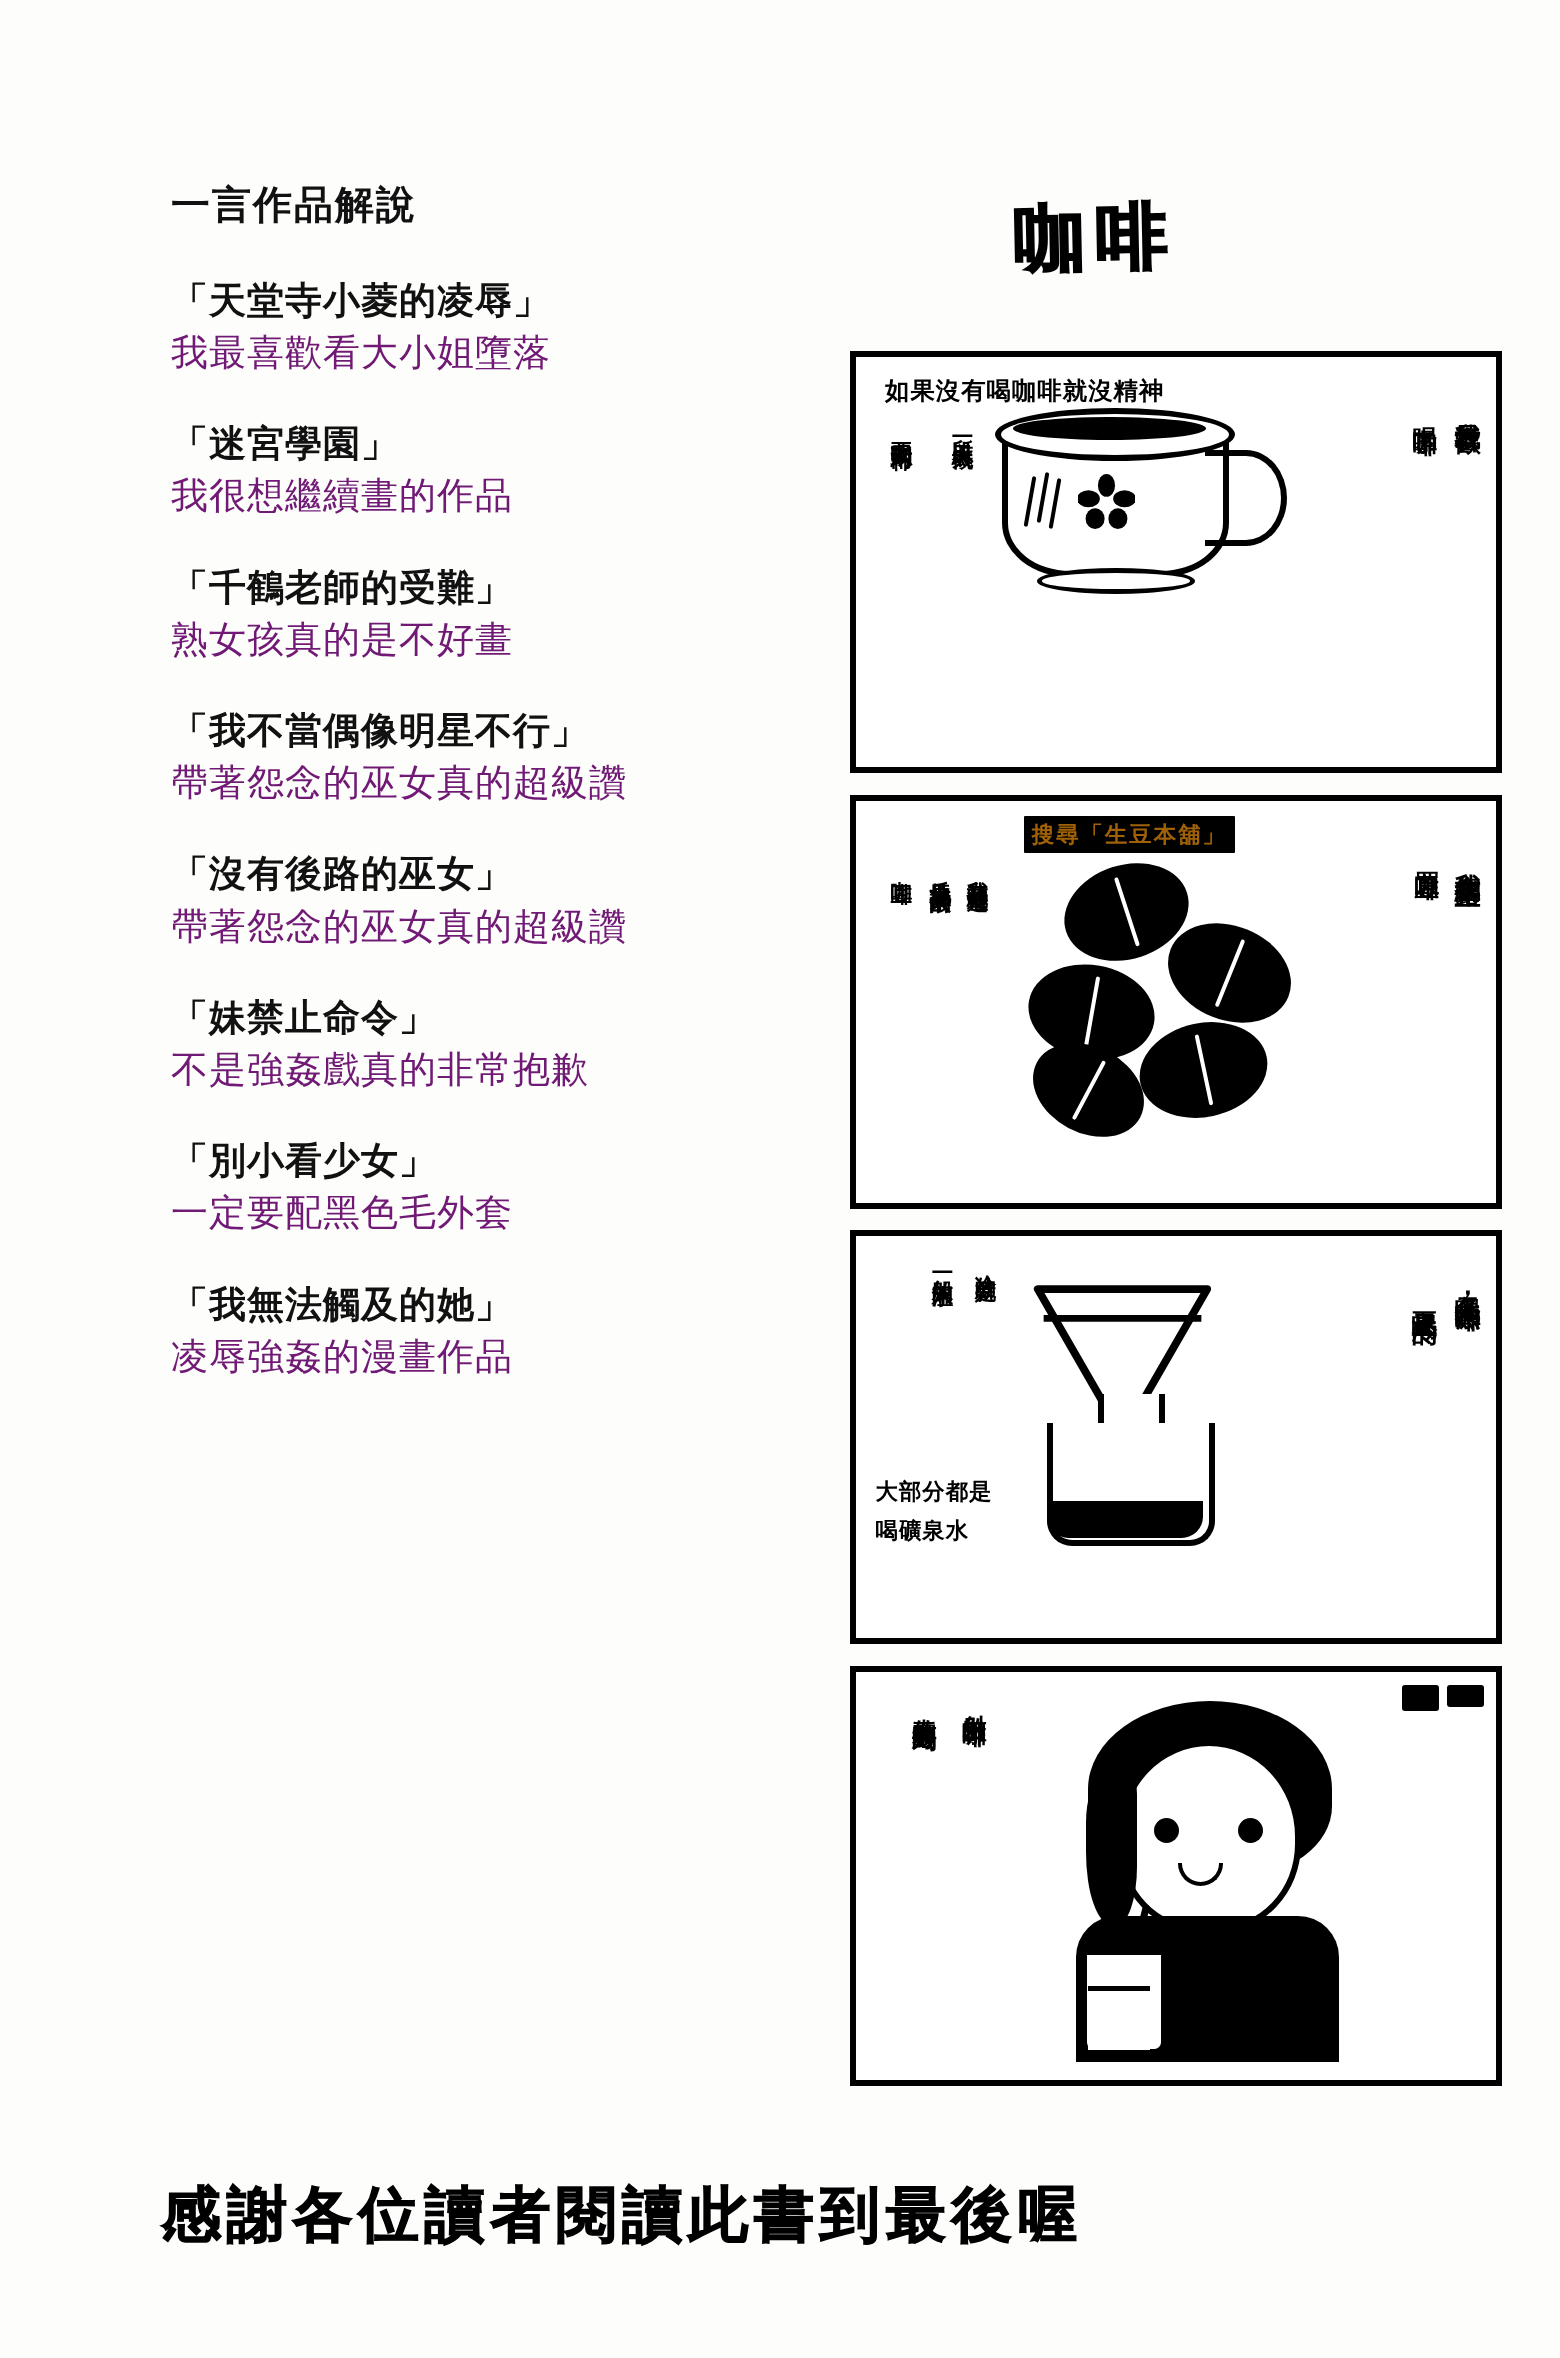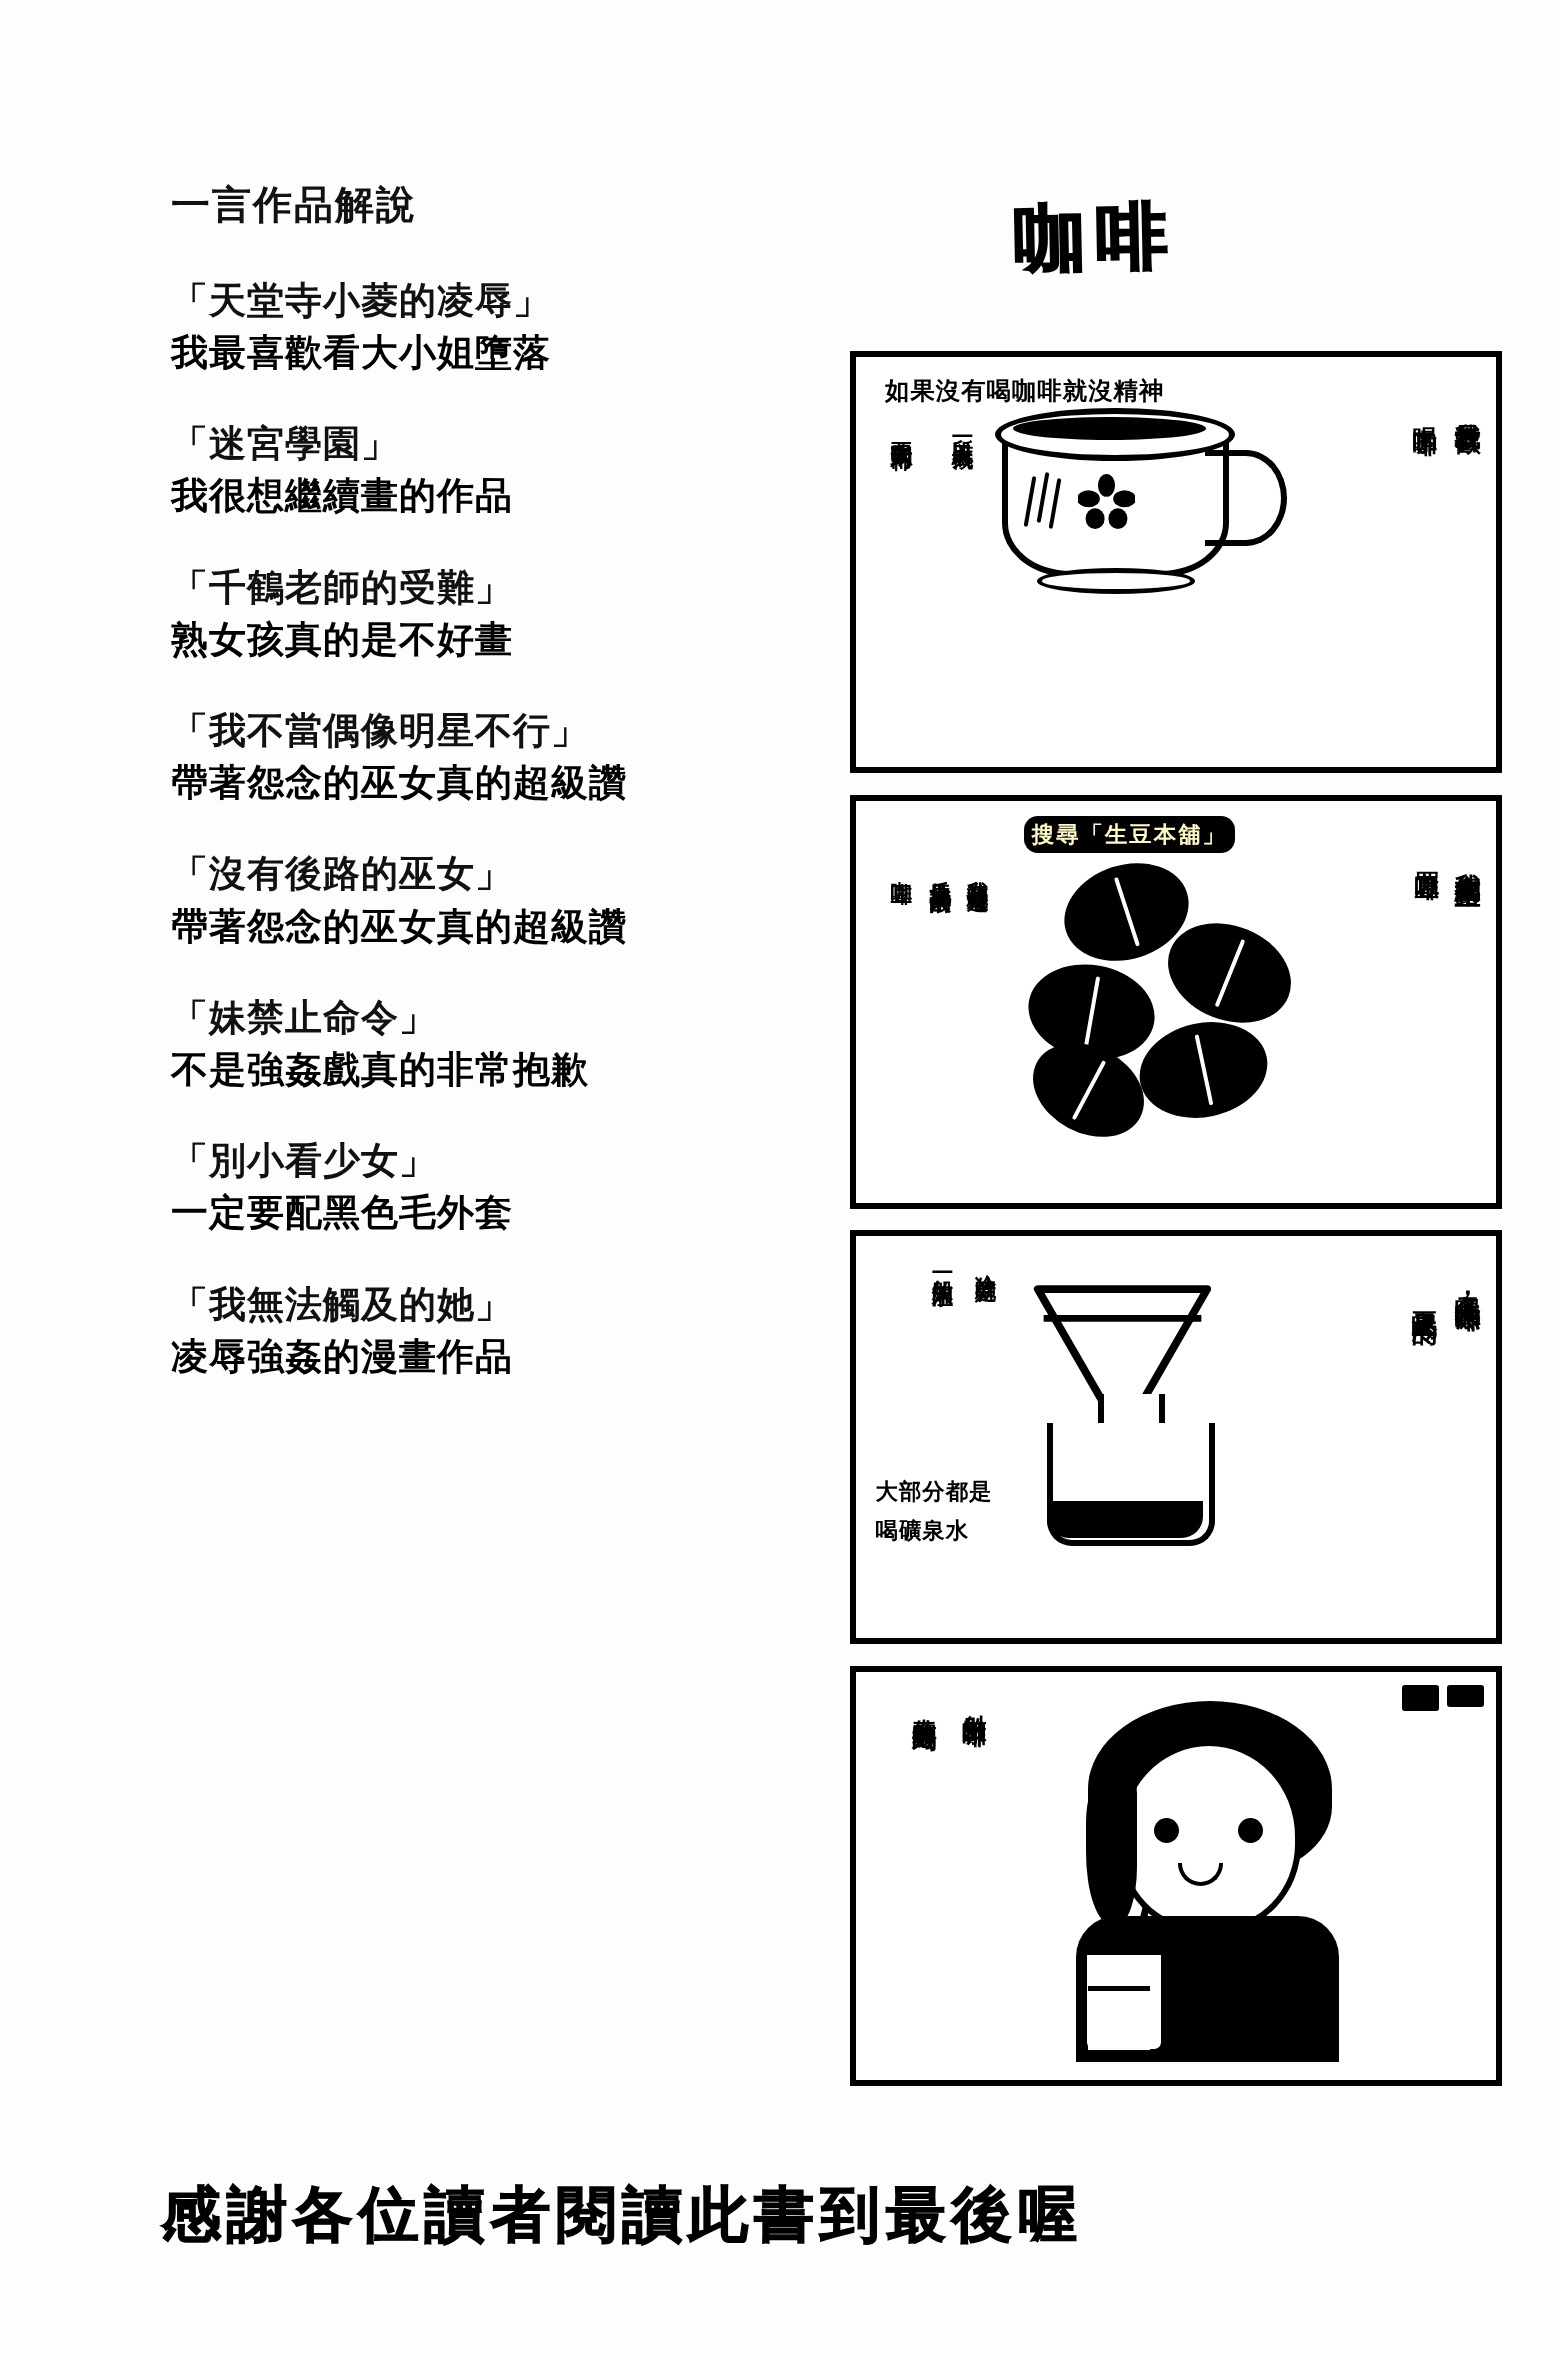--- a/index.html
+++ b/index.html
@@ -41,23 +41,23 @@
     font-size: 37px;
     line-height: 1.25;
     letter-spacing: 1px;
     color: #111;
     font-weight: 600;
   }
   .entry-note {
     font-size: 37px;
     line-height: 1.25;
     letter-spacing: 1px;
-    color: #000000;
+    color: #701a75;
     margin-top: 5.9px;
-    font-weight: 700;
+    font-weight: 400;
   }
 
   
   .strip-title {
     position: absolute;
     left: 1014px;
     top: 190px;
     font-size: 72px;
     font-weight: 700;
     letter-spacing: 9.8px;
@@ -102,25 +102,25 @@
   .htext {
     position: absolute;
     font-size: 24.4px;
     letter-spacing: 1px;
     color: #000;
     font-weight: 600;
     white-space: nowrap;
   }
   .htext.boxed {
     background: #000;
-    color: #fef9c3;
+    color: #a16207;
     padding: 2.9px 7.8px;
     font-size: 22.4px;
     letter-spacing: 2px;
-    border-radius: 14px;
+    border-radius: 1px;
   }
   .vtext.inverted {
     background: #000;
     color: #fff;
     padding: 7.8px 3.9px;
     border-radius: 2.9px;
   }
   .vtext.shout {
     font-size: 26px;
     font-weight: 700;

